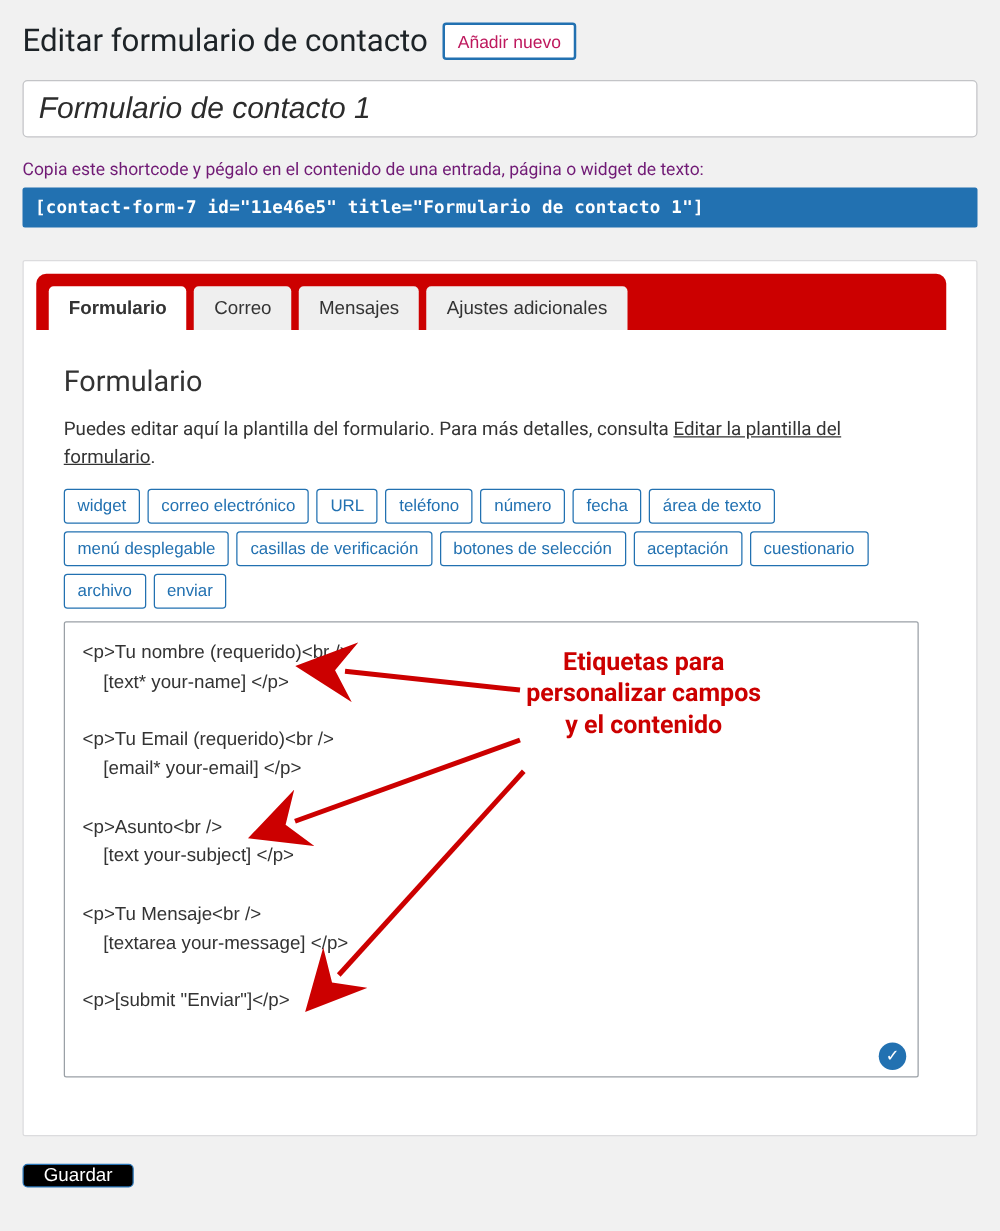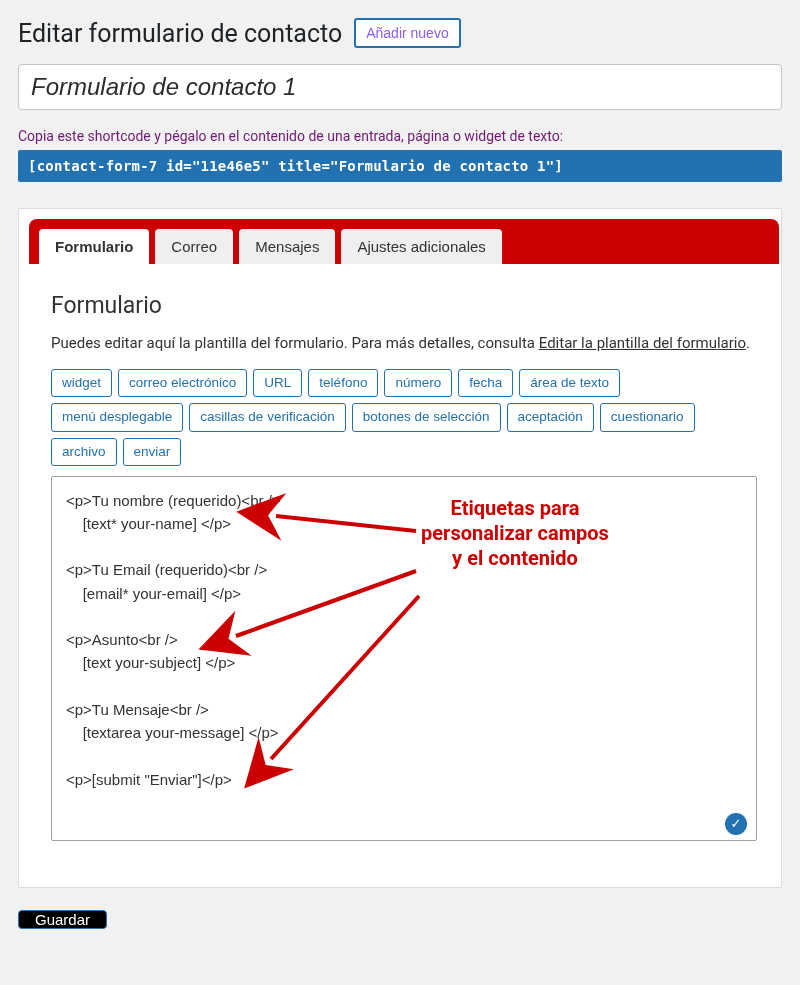--- a/index.html
+++ b/index.html
@@ -19,21 +19,21 @@
   }
   .page-title {
     font-size:25px;
     font-weight:400;
     color:#1d2327;
     margin:0;
   }
   .add-new {
     border:2px solid #2271b1;
     border-radius:3px;
-    color:#8b5cf6;
+    color:#be185d;
     background:#fff;
     padding:2px 10px;
     font-size:14px;
     cursor:pointer;
     line-height:1.6;
   }
   .title-input {
     width:100%;
     font-size:24px;
     padding:8px 12px;
@@ -57,21 +57,21 @@
     font-weight:600;
     padding:8px 10px;
     border-radius:2px;
     margin-bottom:26px;
     letter-spacing:0.2px;
   }
   .panel {
     background:#fff;
     border:1px solid #dcdcde;
     border-radius:2px;
-    padding:10px 2px 20px 10px;
+    padding:10px 24px 20px 10px;
   }
   .red-band {
     background:#cc0000;
     border-radius:8px 8px 0 0;
     padding:10px 10px 0 10px;
     display:flex;
     gap:6px;
   }
   .tab {
     background:#efefef;

